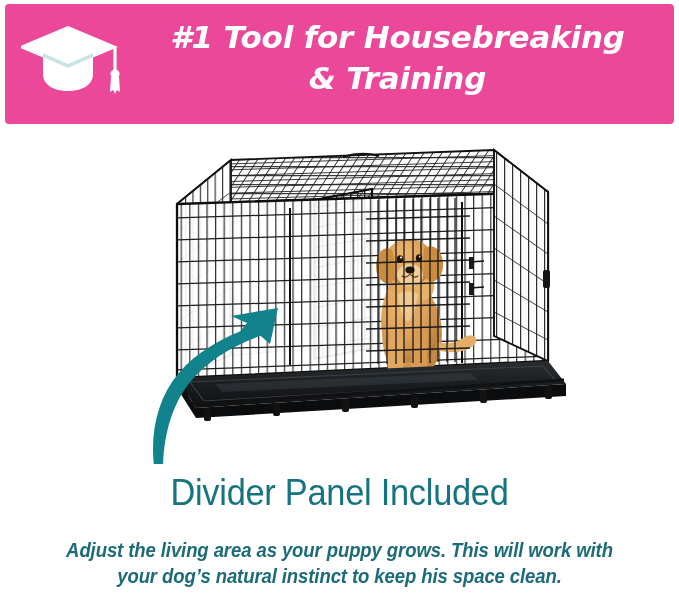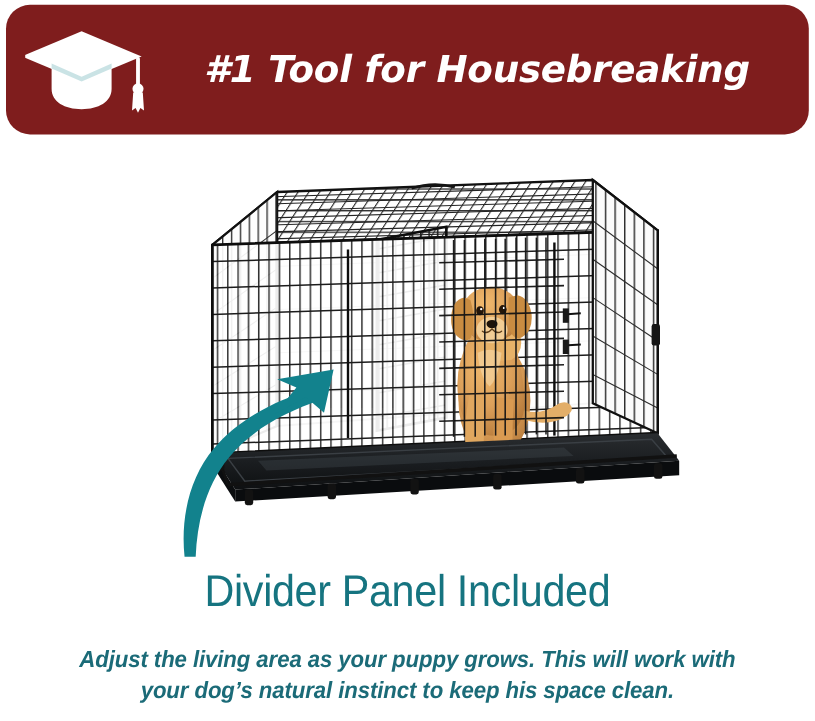--- a/index.html
+++ b/index.html
@@ -14,23 +14,23 @@
     overflow: hidden;
     font-family: "Liberation Sans", "DejaVu Sans", sans-serif;
   }
 
   
   #banner {
     position: absolute;
     left: 5px;
     top: 4px;
     width: 669px;
-    height: 108px;
-    background: #7f1d1d;
-    border-radius: 20px;
+    height: 120px;
+    background: #ec4899;
+    border-radius: 4px;
     box-sizing: border-box;
   }
   #cap-icon {
     position: absolute;
     left: 16px;
     top: 18px;
     width: 110px;
     height: 74px;
   }
   #banner-text {
@@ -118,20 +118,21 @@
 
     <path d="M94 27 L94 50" stroke="#ffffff" stroke-width="3.2" fill="none" stroke-linecap="round"></path>
 
     <circle cx="94" cy="52" r="4.6" fill="#ffffff"></circle>
 
     <path d="M90 55 L89 70 L92 68 L94 72 L96 68 L99 70 L98 55 Z" fill="#ffffff"></path>
   </svg>
 
   <div id="banner-text">
     <div class="banner-line">#1 Tool for Housebreaking</div>
+    <div class="banner-line">&amp; Training</div>
   </div>
 </div>
 
 <div id="photo">
 
   <svg id="crate-svg" width="679" height="352" viewBox="0 0 679 352">
     <defs>
 
       <pattern id="meshFront" width="8.6" height="400" patternUnits="userSpaceOnUse">
         <rect width="8.6" height="400" fill="#ffffff"></rect>

